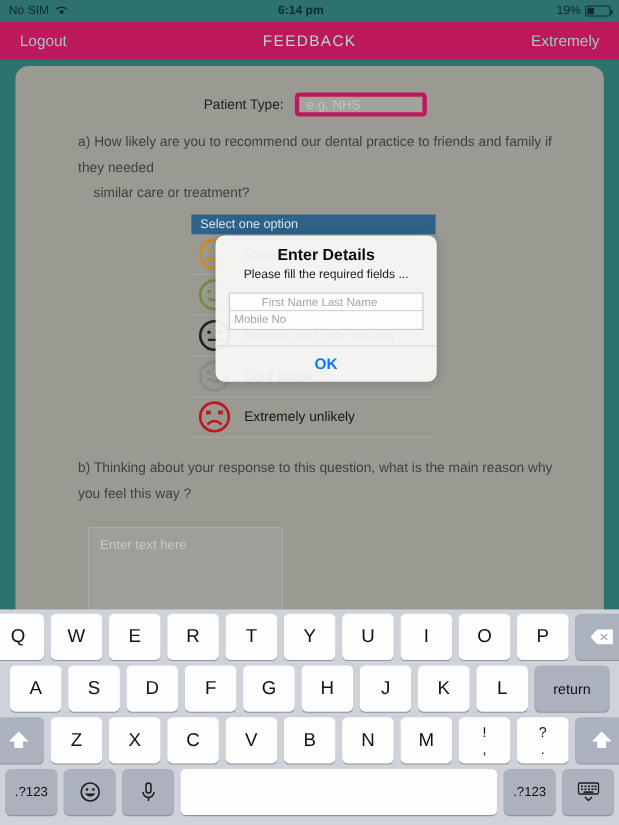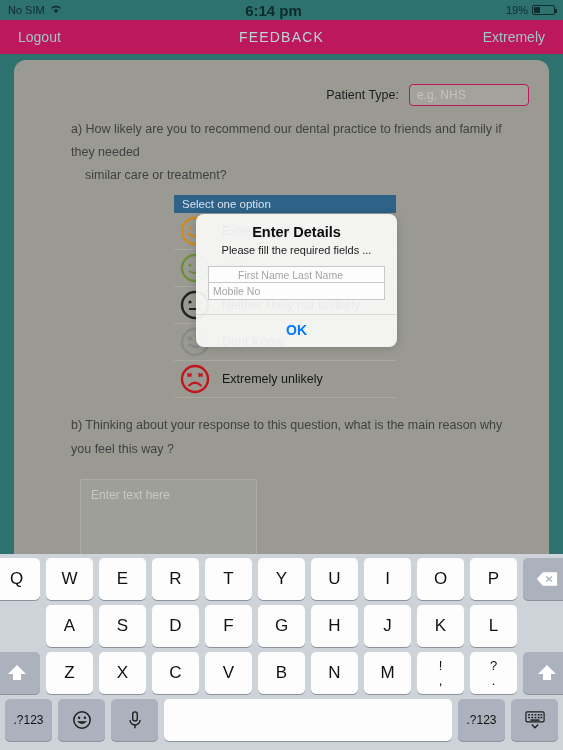--- a/index.html
+++ b/index.html
@@ -17,21 +17,21 @@
     padding: 0 8px;
     color: #0e2b2b;
     font-size: 11px;
     position: relative;
     background: #2e7270;
   }
   .sb-left { display: flex; align-items: center; gap: 5px; }
   .sb-center {
     position: absolute; left: 0; right: 16px; top: 0; height: 20px;
     display: flex; align-items: center; justify-content: center;
-    font-size: 15px; font-weight: bold; color: #0e2b2b;
+    font-size: 11px; font-weight: bold; color: #0e2b2b;
     pointer-events: none;
   }
   .sb-right {
     margin-left: auto; display: flex; align-items: center; gap: 4px;
     font-size: 11px;
   }
   .wifi-ico { display: inline-block; }
   .batt {
     width: 23px; height: 10px; border: 1px solid #0e2b2b;
     border-radius: 2px; position: relative; display: inline-block;
@@ -64,27 +64,27 @@
   .card {
     position: absolute;
     left: 14px; top: 60px; right: 14px; bottom: 0;
     background: #9a9a93;
     border-radius: 12px 12px 0 0;
     overflow: hidden;
   }
 
   
   .pt-row {
-    display: flex; align-items: center; justify-content: flex-end;
+    display: flex; align-items: center; justify-content: center;
     gap: 10px; padding: 24px 20px 0 0; margin-left: 30px;
   }
   .pt-label { font-size: 12.5px; color: #1d1d1d; }
   .pt-input {
     width: 120px; height: 22px;
-    background: #a3a39c; border: 1px solid #be185d; border-radius: 4px;
+    background: #a3a39c; border: 4px solid #be185d; border-radius: 4px;
     font-size: 12px; color: #c3c3bc; padding: 0 7px;
     font-family: "Liberation Sans", sans-serif;
   }
   .pt-input::placeholder { color: #c3c3bc; }
 
   .intro {
     font-size: 12px; color: #4a7397;
     padding: 18px 0 0 42px;
   }
   .qa {
@@ -338,20 +338,21 @@
   <div class="krow r2">
     <div class="key">A</div>
     <div class="key">S</div>
     <div class="key">D</div>
     <div class="key">F</div>
     <div class="key">G</div>
     <div class="key">H</div>
     <div class="key">J</div>
     <div class="key">K</div>
     <div class="key">L</div>
+    <div class="key dark wide">return</div>
   </div>
 
   <div class="krow r3">
     <div class="key dark">
       <svg class="kb-ico" viewBox="0 0 22 20">
         <path d="M11 2 L20 11 L15 11 L15 17 L7 17 L7 11 L2 11 Z" fill="#ffffff"></path>
       </svg>
     </div>
     <div class="key">Z</div>
     <div class="key">X</div>

